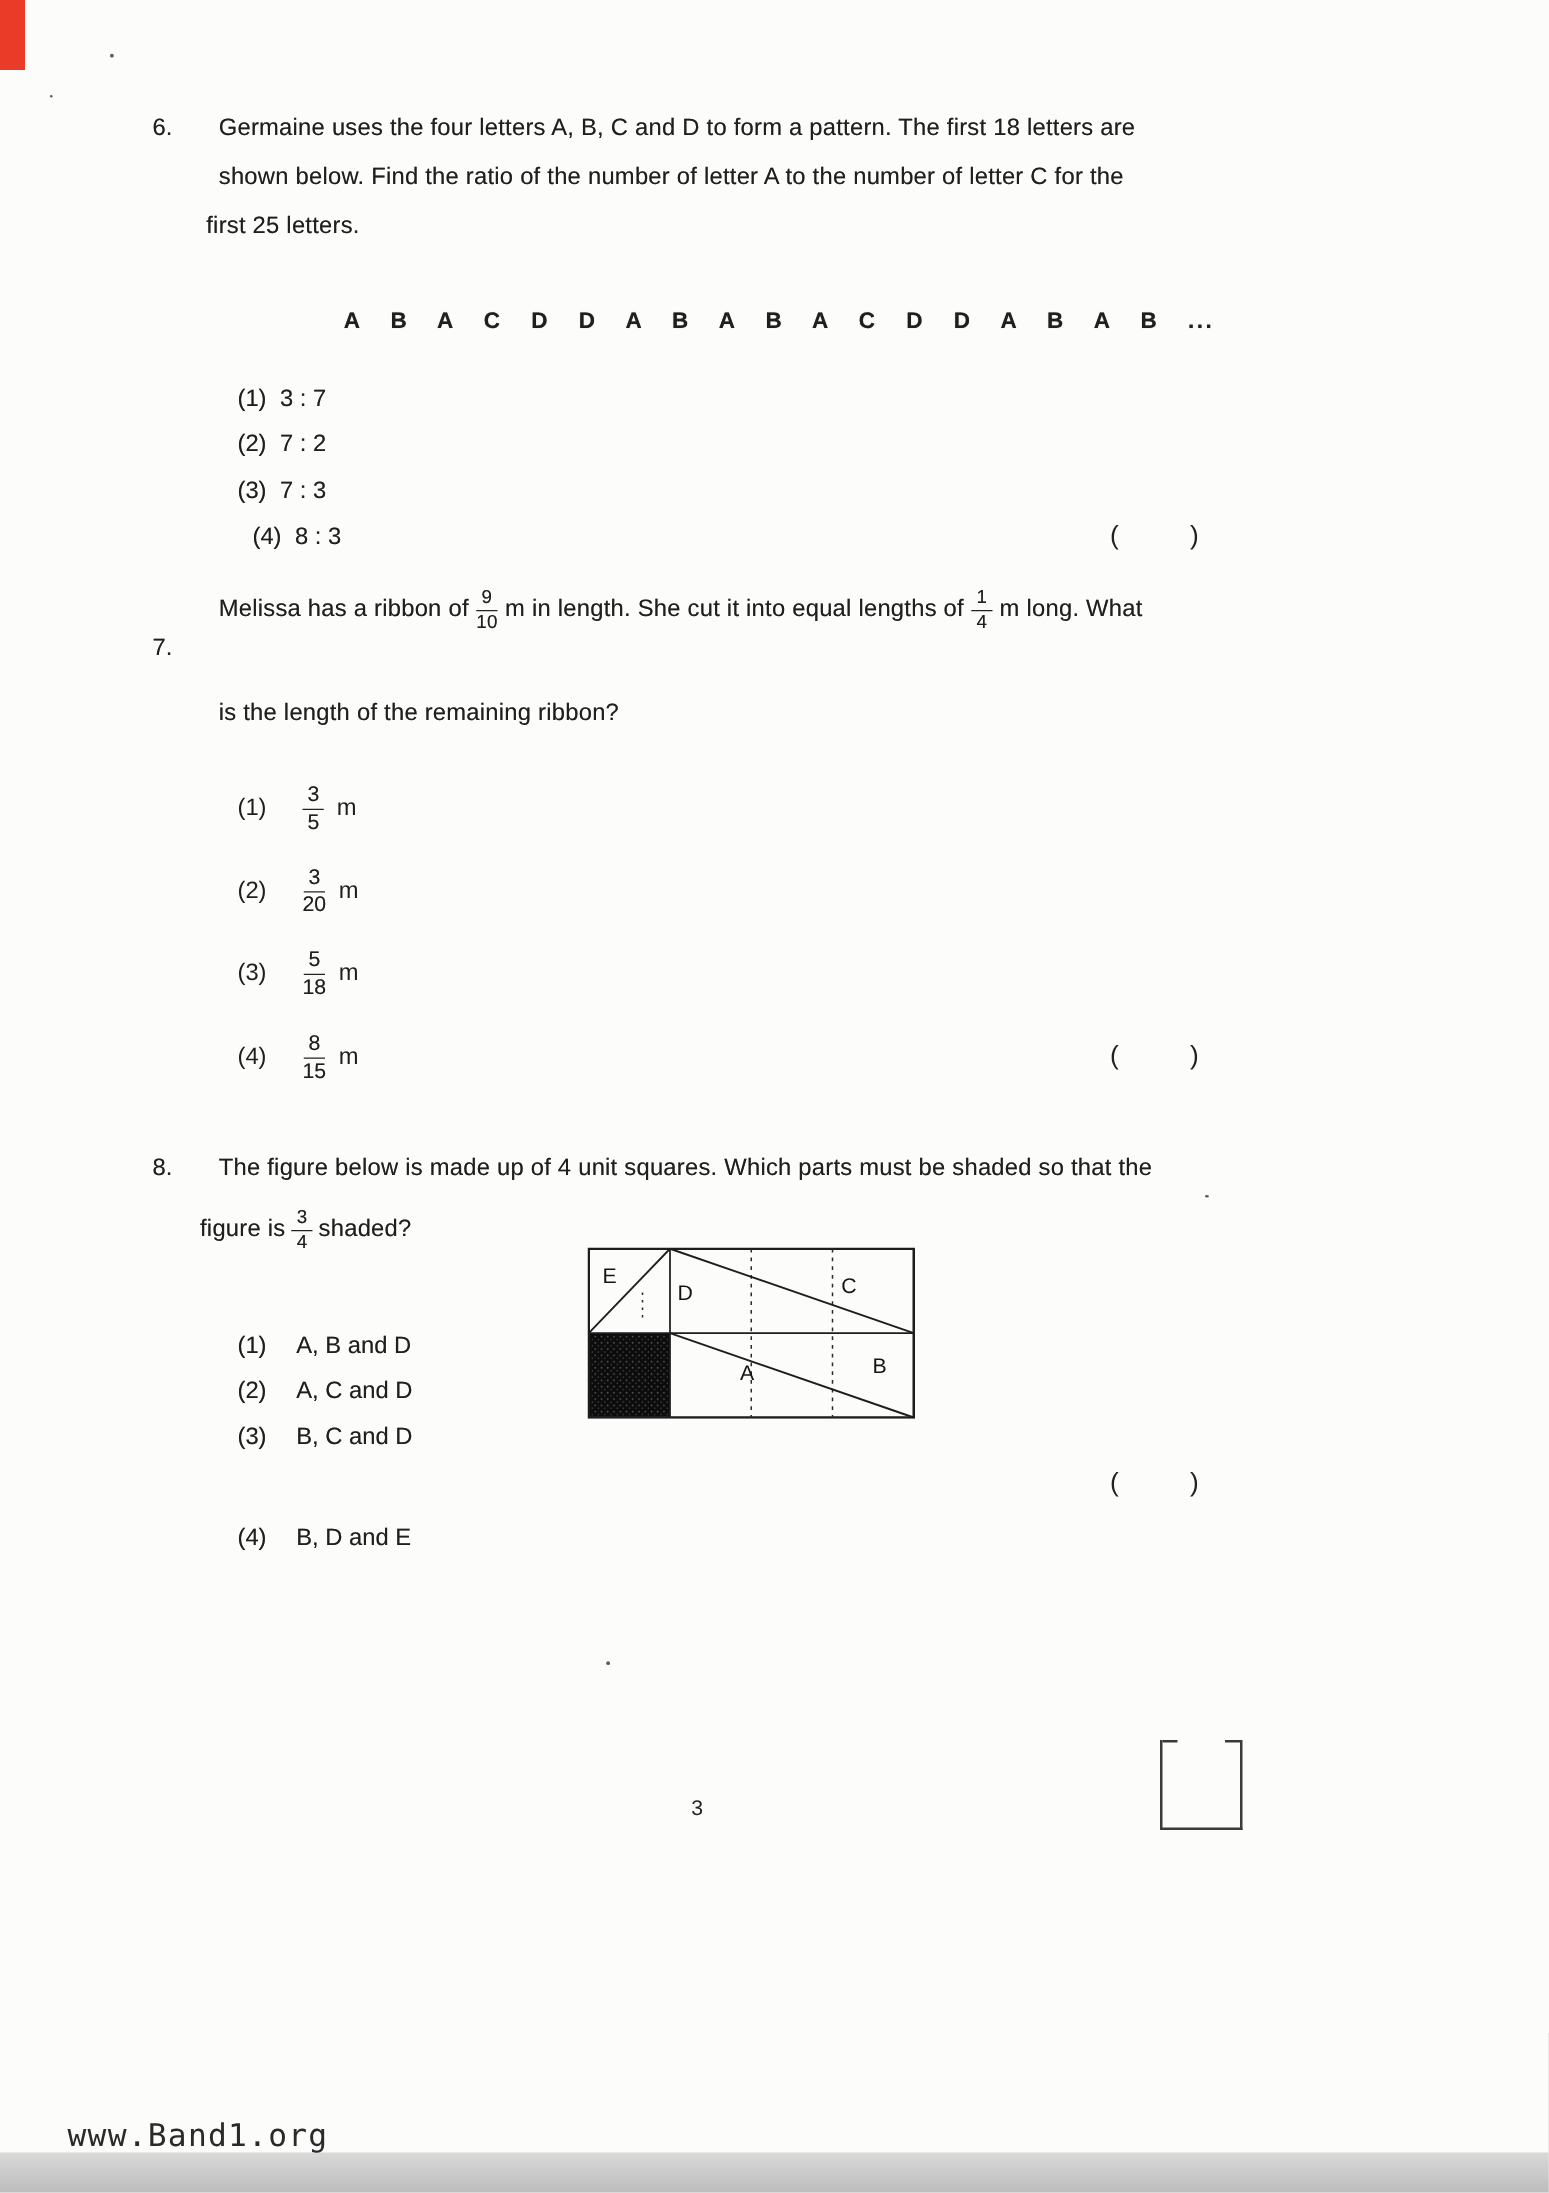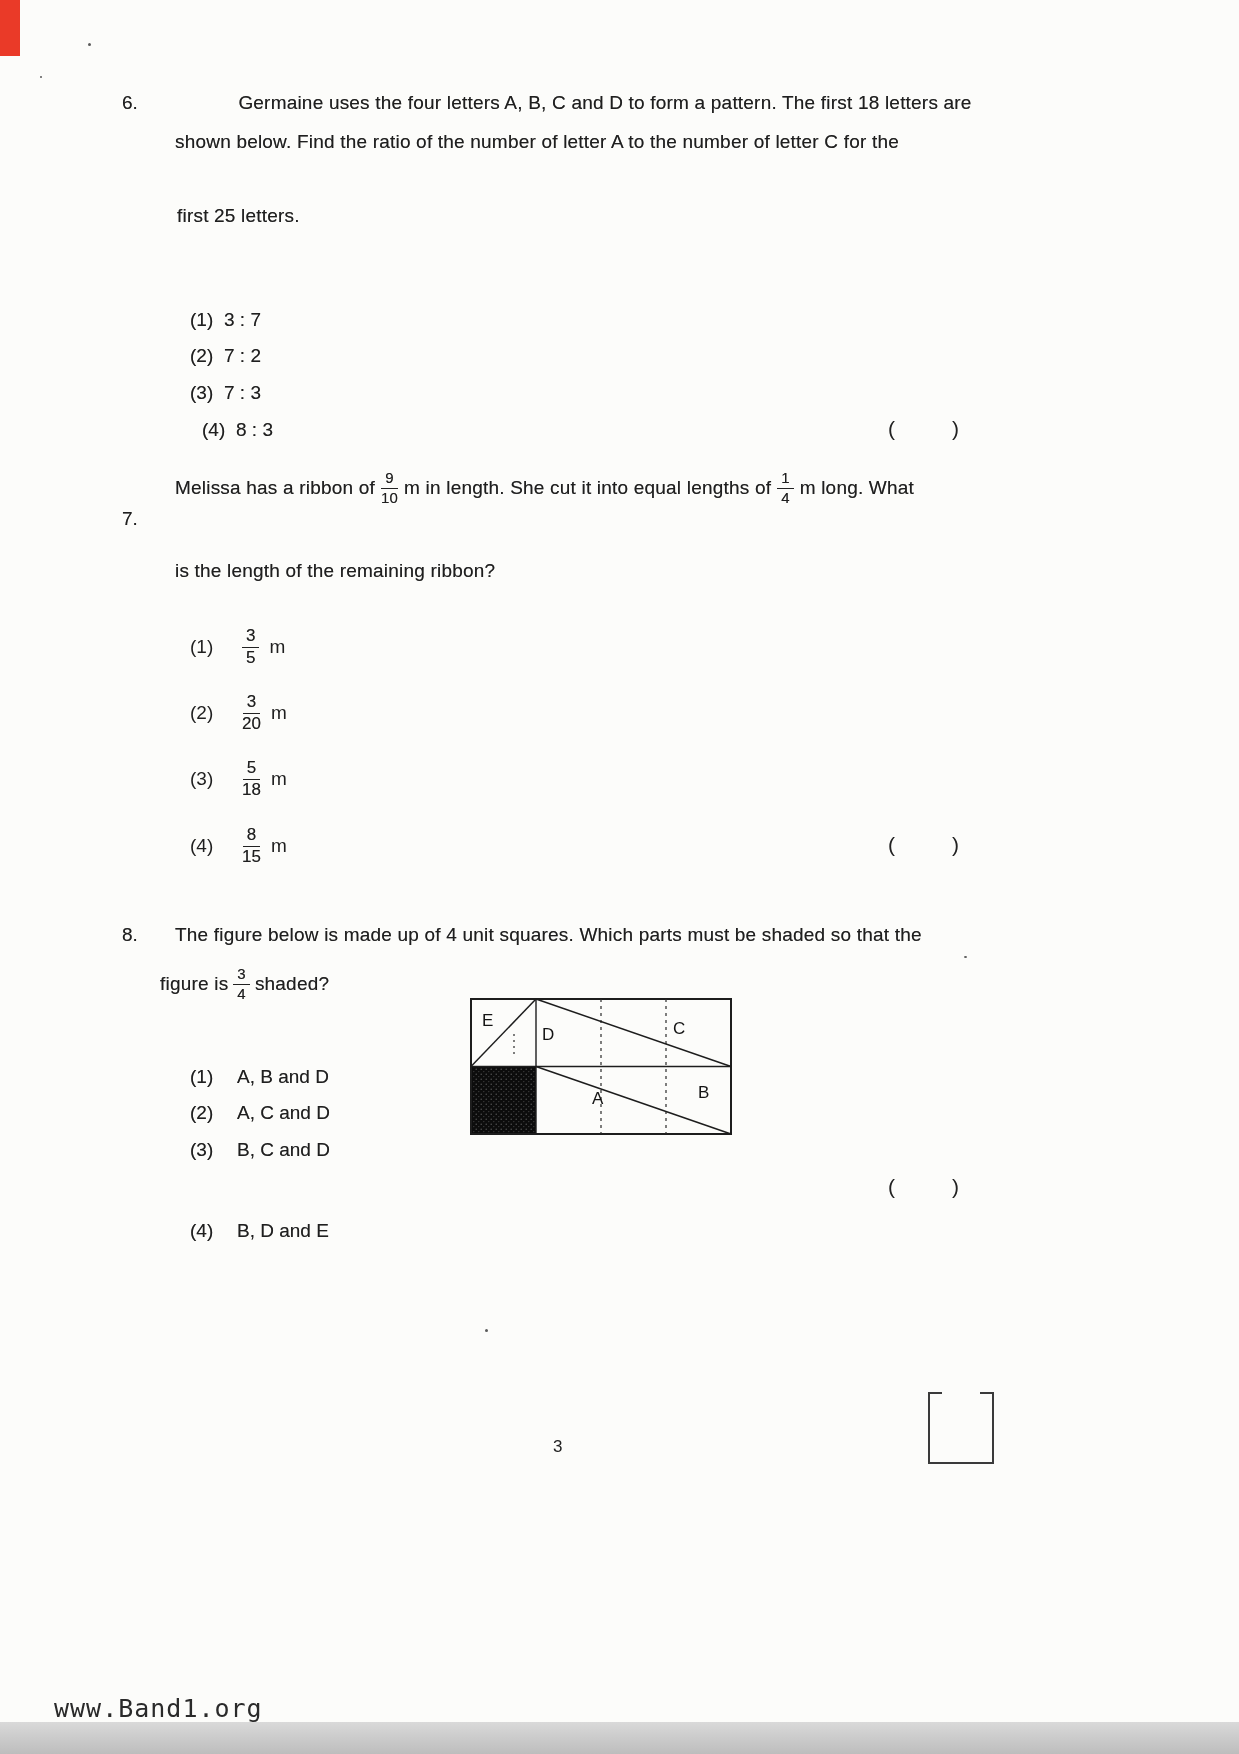--- a/index.html
+++ b/index.html
@@ -42,24 +42,25 @@
 <div id="page">
 
   <div class="abs red-stamp"></div>
   <div class="abs bottom-band"></div>
   <div class="abs speck" style="left:88px;top:43px;width:3px;height:3px;"></div>
   <div class="abs speck" style="left:40px;top:76px;width:2px;height:2px;"></div>
   <div class="abs speck" style="left:964px;top:956px;width:3px;height:2px;"></div>
   <div class="abs speck" style="left:485px;top:1329px;width:3px;height:3px;"></div>
 
   <div class="abs qnum" style="left:122px;top:92px;">6.</div>
-  <div class="abs stem" style="left:175px;top:92px;width:860px;text-align:center;">Germaine uses the four letters A, B, C and D to form a pattern. The first 18 letters are</div>
+  <div class="abs stem" style="left:175px;top:92px;width:860px;">Germaine uses the four letters A, B, C and D to form a pattern. The first 18 letters are</div>
   <div class="abs stem" style="left:175px;top:131px;width:860px;">shown below. Find the ratio of the number of letter A to the number of letter C for the</div>
-  <div class="abs stem" style="left:177px;top:170px;width:860px;margin-top:35px;">first 25 letters.</div>
+  <div class="abs stem" style="left:165px;top:170px;width:860px;">first 25 letters.</div>
 
+  <div class="abs pattern" style="left:275px;top:246px;">A B A C D D A B A B A C D D A B A B ...</div>
 
   <div class="abs optrow" style="left:190px;top:309px;">
     <span class="optlabel">(1)</span><span>3 : 7</span>
   </div>
   <div class="abs optrow" style="left:190px;top:345px;">
     <span class="optlabel">(2)</span><span>7 : 2</span>
   </div>
   <div class="abs optrow" style="left:190px;top:382px;">
     <span class="optlabel">(3)</span><span>7 : 3</span>
   </div>

